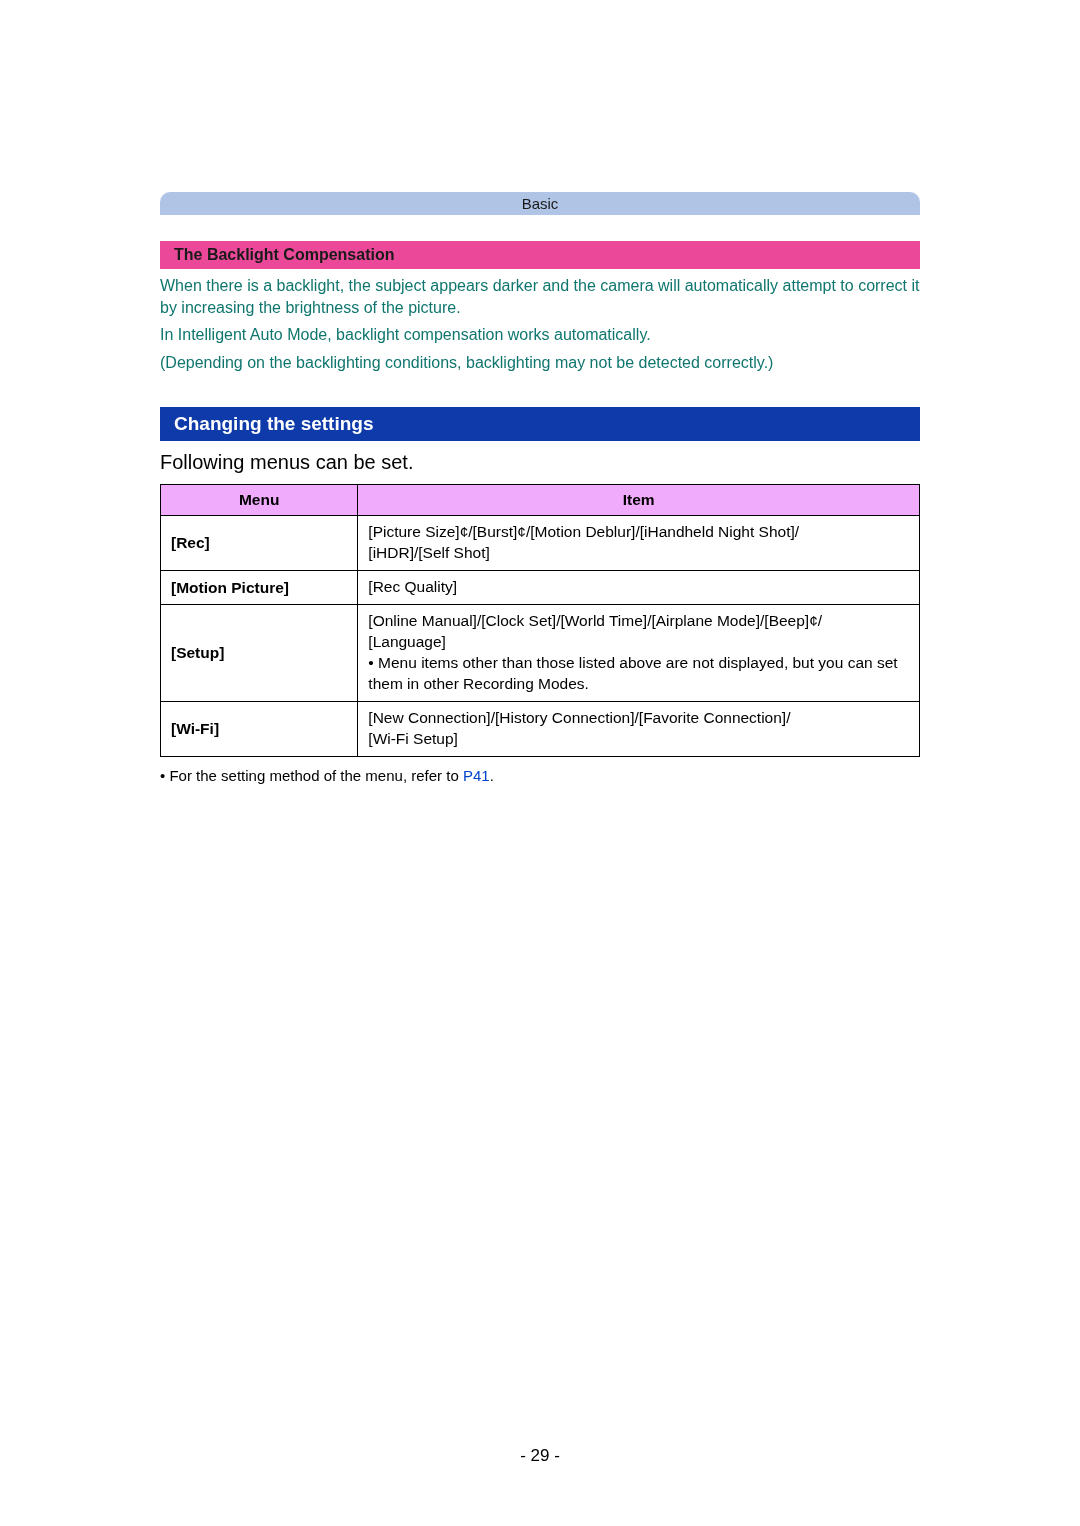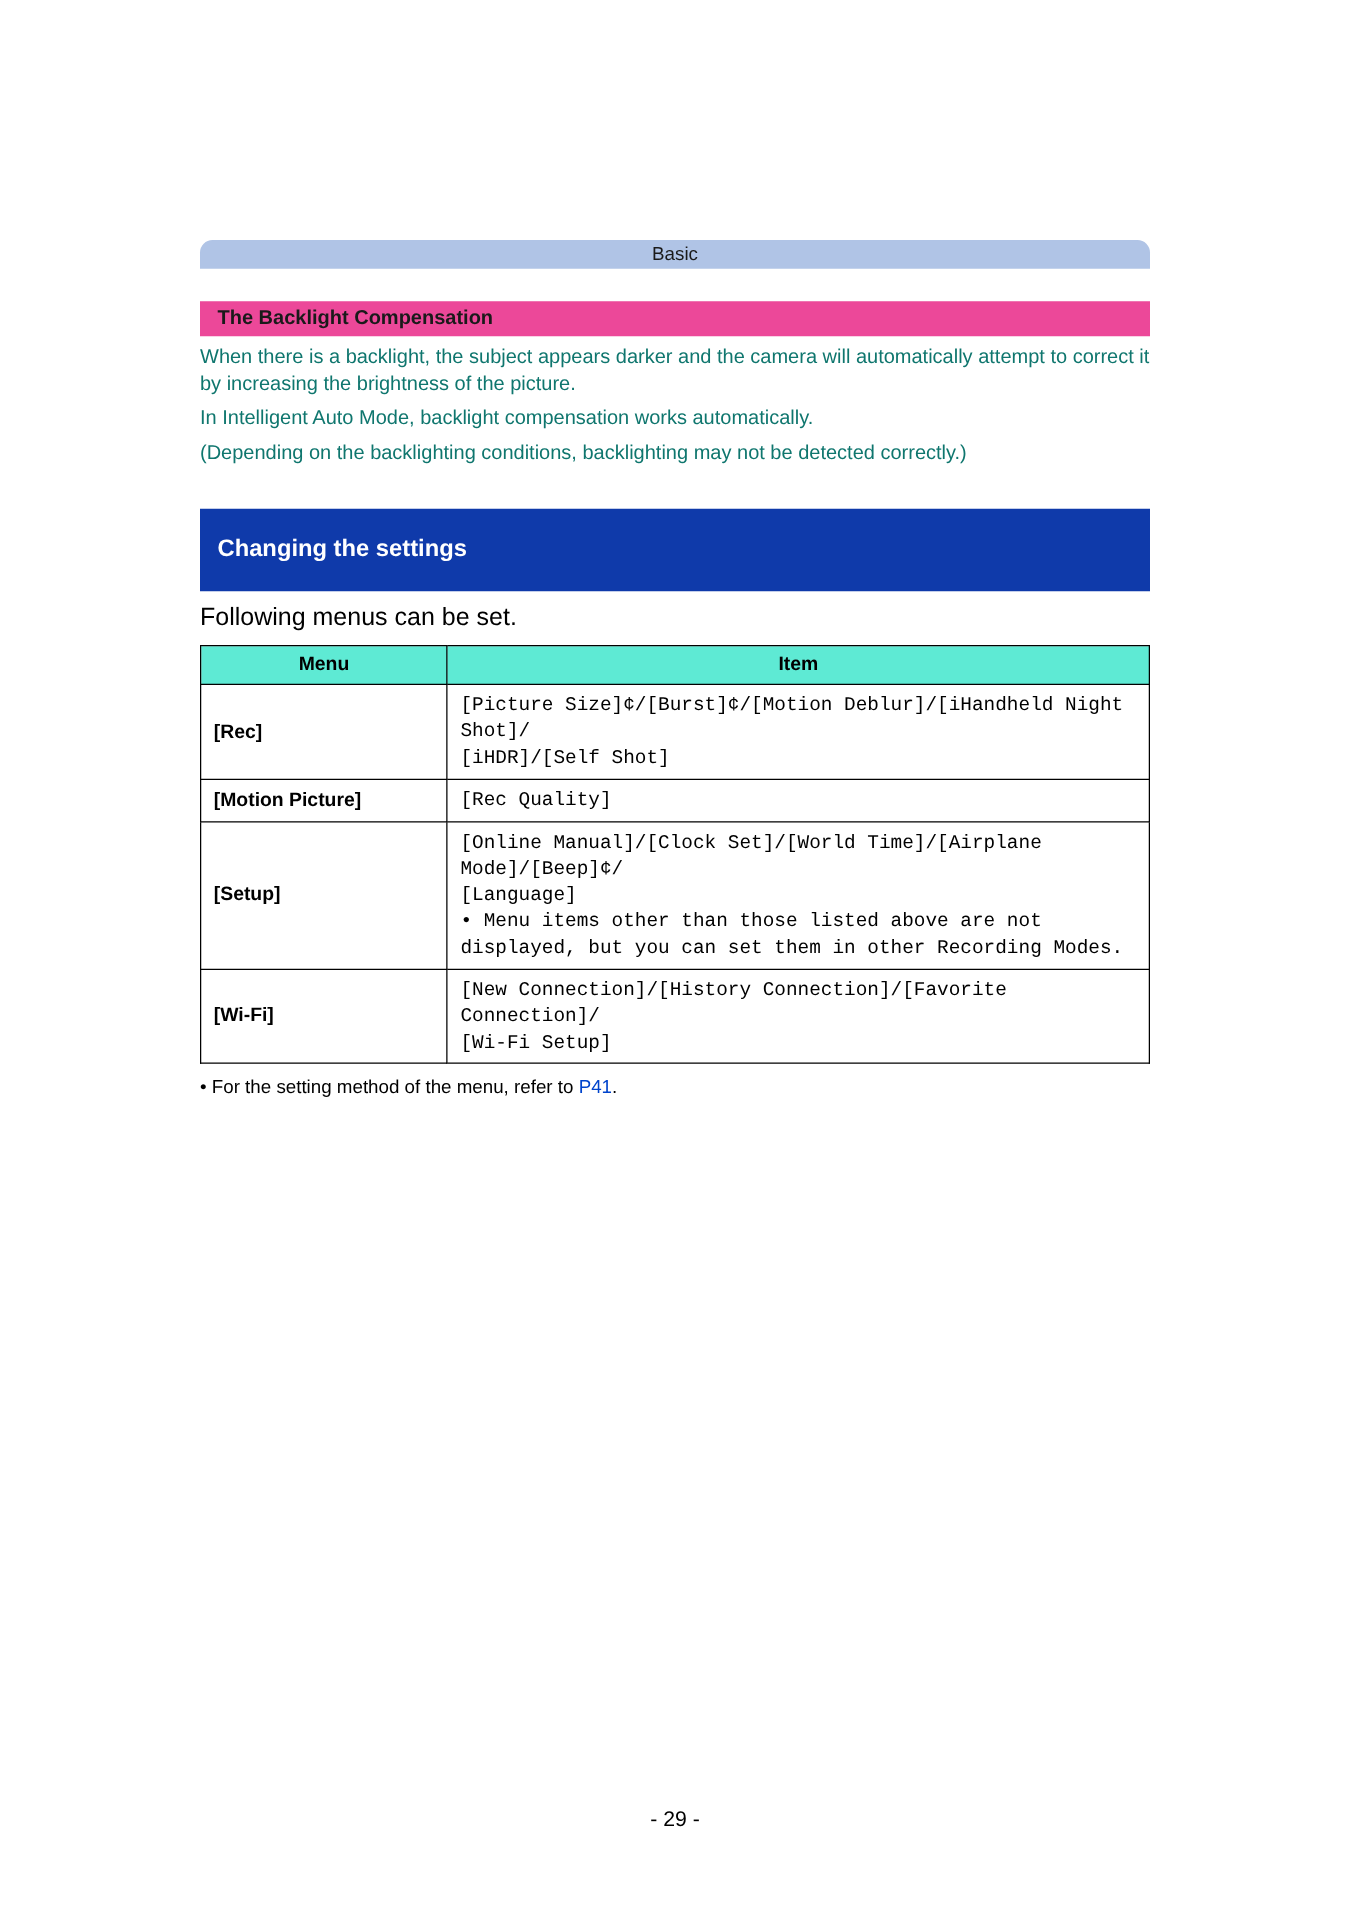--- a/index.html
+++ b/index.html
@@ -37,21 +37,21 @@
       font-size: 16px;
       line-height: 1.35;
       color: #0f766e;
       margin-top: 6px;
     }
     .section-heading {
       background: #0f3aaa;
       color: #ffffff;
       font-weight: bold;
       font-size: 19px;
-      padding: 22px 14px;
+      padding: 6px 14px;
       margin-top: 34px;
     }
     .intro-text {
       font-size: 20px;
       color: #000;
       margin-top: 10px;
     }
     table.menu-table {
       width: 100%;
       border-collapse: collapse;
@@ -61,31 +61,30 @@
     table.menu-table th,
     table.menu-table td {
       border: 1px solid #000;
       padding: 6px 10px;
       vertical-align: middle;
       text-align: left;
     }
     table.menu-table th {
       font-weight: bold;
       text-align: center;
-      background: #5eead4;
+      background: #f0abfc;
     }
     table.menu-table th:first-child,
     table.menu-table td:first-child {
       width: 26%;
       font-weight: bold;
     }
     table.menu-table td .row-line {
       display: block;
       line-height: 1.35;
-      font-family: Liberation Mono, monospace;
     }
     .footnote {
       font-size: 15px;
       margin-top: 8px;
       line-height: 1.4;
     }
     .footnote .link {
       color: #0044cc;
     }
     .ast-note {

